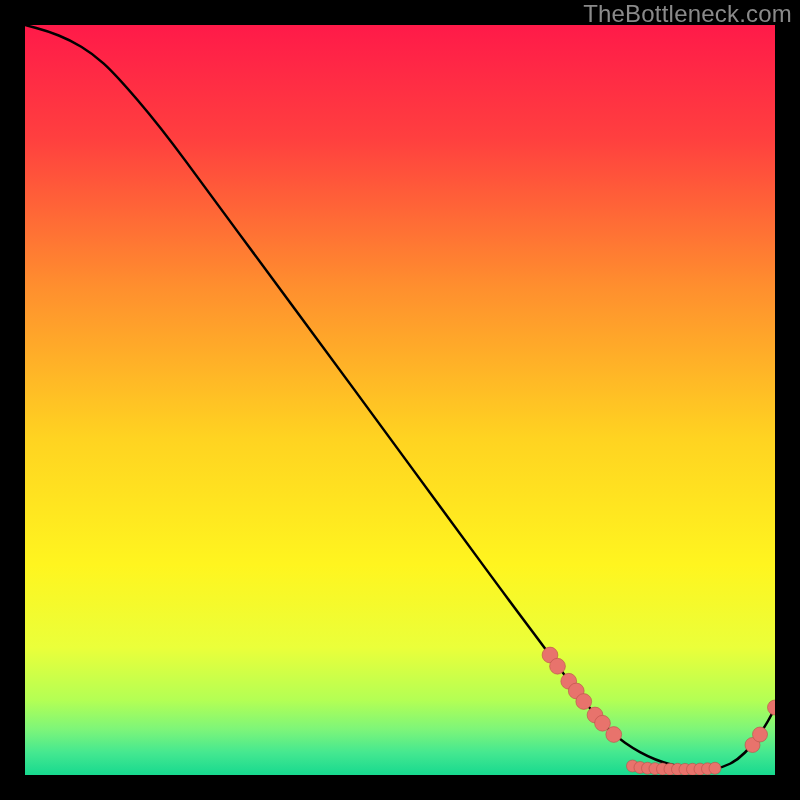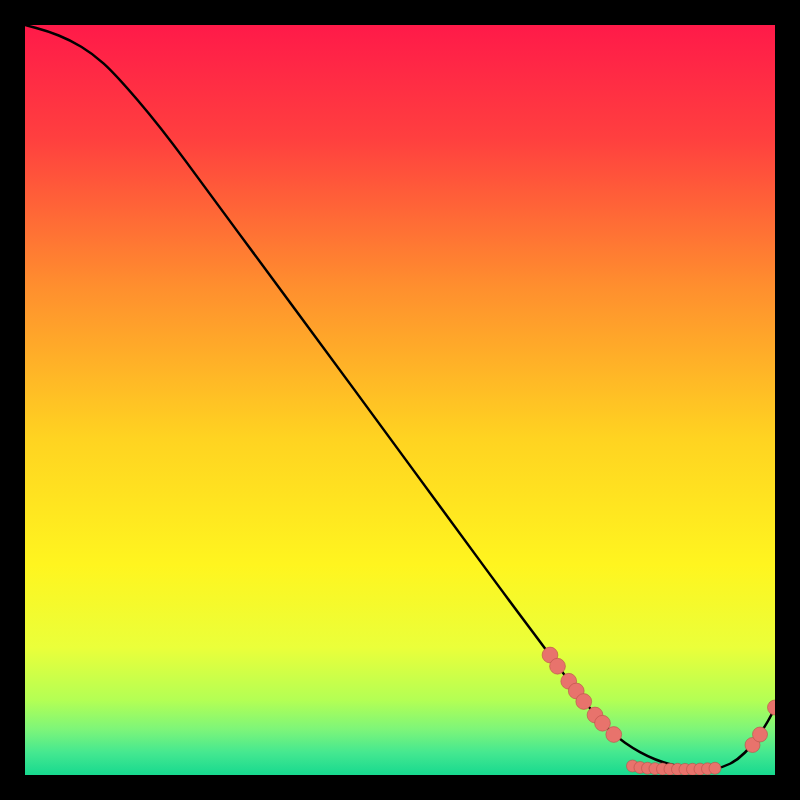--- a/index.html
+++ b/index.html
@@ -32,20 +32,21 @@
     letter-spacing: 0.2px;
     color: #8a8a8a;
     user-select: none;
   }
   svg { display: block; }
 </style>
 </head>
 <body>
 
 <div class="stage">
+  <div class="watermark">TheBottleneck.com</div>
   <div class="plot">
     <svg id="svg" width="750" height="750" viewBox="0 0 750 750">
         <defs>
           <linearGradient id="bg-grad" x1="0" y1="0" x2="0" y2="1">
             <stop offset="0%" stop-color="#ff1a49"></stop>
             <stop offset="15%" stop-color="#ff3f3f"></stop>
             <stop offset="35%" stop-color="#ff8f2e"></stop>
             <stop offset="55%" stop-color="#ffd321"></stop>
             <stop offset="72%" stop-color="#fff51f"></stop>
             <stop offset="83%" stop-color="#eaff3a"></stop>

